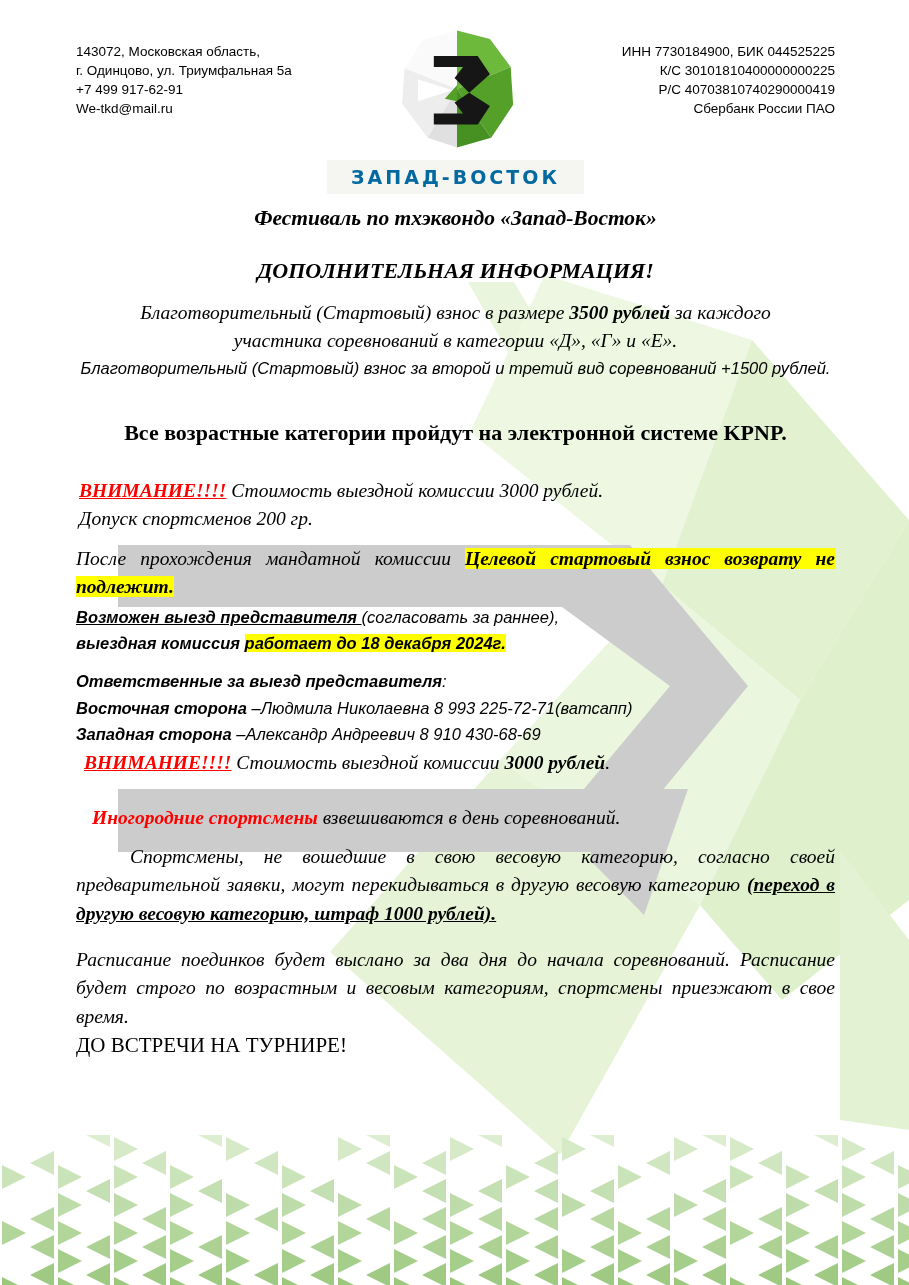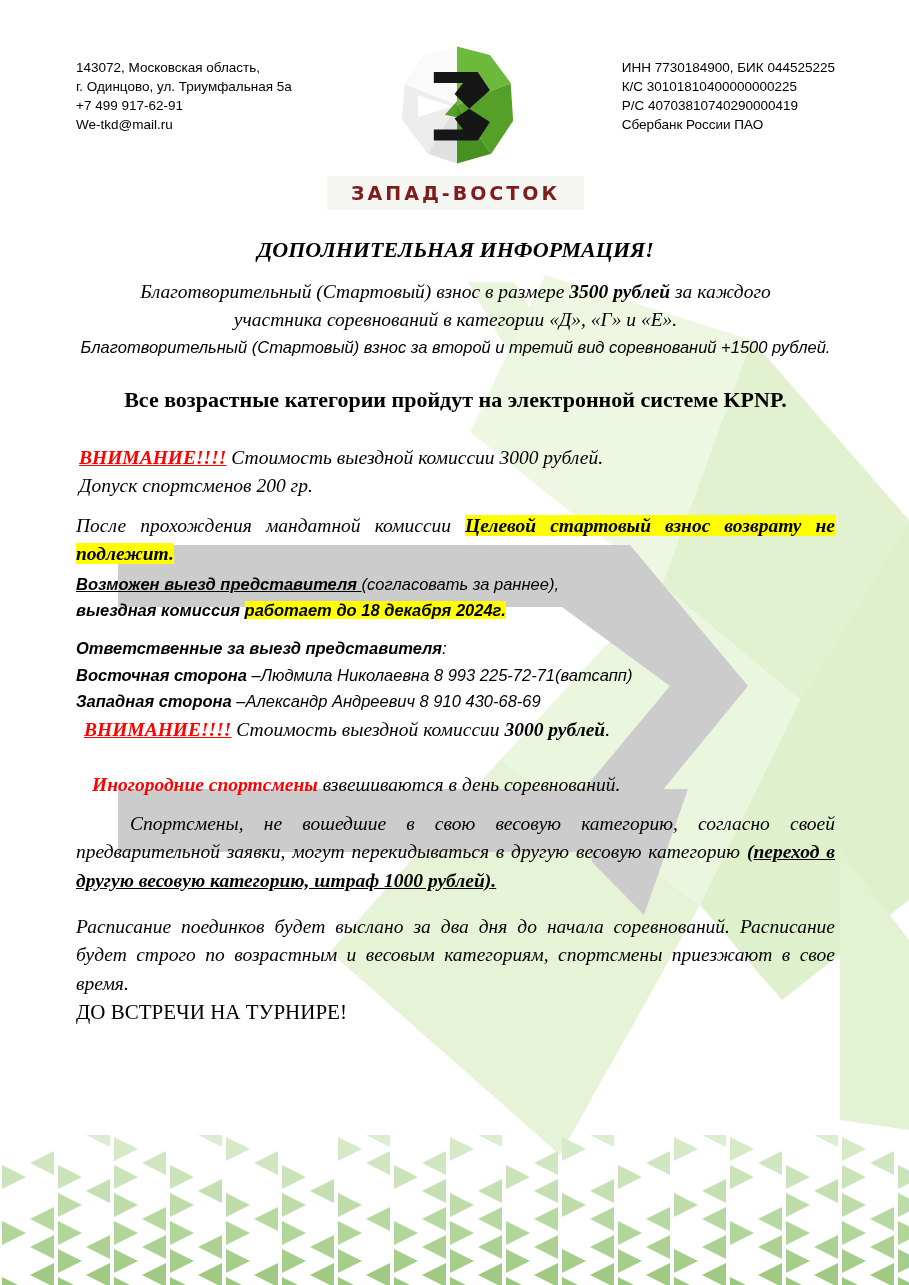--- a/index.html
+++ b/index.html
@@ -5,41 +5,41 @@
   * { margin:0; padding:0; box-sizing:border-box; }
   html,body { background:#888; }
   .page {
     position:relative; width:909px; height:1285px; margin:0 auto;
     background:#ffffff; overflow:hidden;
     font-family:"Liberation Serif", serif; color:#000;
   }
   .watermark, .footer-pattern { position:absolute; left:0; pointer-events:none; }
   .watermark { top:0; width:909px; height:1285px; z-index:0; }
   .footer-pattern { bottom:0; width:909px; height:150px; z-index:1; }
-  .content { position:relative; z-index:2; padding:16px 74px 0 76px; }
+  .content { position:relative; z-index:2; padding:0 74px 0 76px; }
 
   
   .hdr { display:flex; justify-content:space-between; align-items:flex-start; padding-top:34px; }
   .hdr-col { font-family:"Liberation Sans", sans-serif; font-size:13.5px; line-height:1.42; padding-top:8px; }
-  .hdr-col.right { text-align:left; }
+  .hdr-col.right { text-align:right; }
   .logo-wrap { width:122px; height:122px; flex:0 0 auto; margin-top:-6px; }
   .logotype-row { text-align:center; margin-top:10px; }
   .logotype {
     display:inline-block; background:#f5f5f2; padding:6px 24px;
     font-family:"DejaVu Sans", sans-serif; font-weight:bold; font-size:19px;
-    letter-spacing:3px; color:#7f1d1d;
+    letter-spacing:3px; color:#0369a1;
   }
 
   .title { text-align:center; margin-top:12px; font-size:21.5px; font-weight:bold; font-style:italic; }
   .subtitle { text-align:center; margin-top:27px; font-size:22px; font-weight:bold; font-style:italic; }
 
   .fee { text-align:center; margin-top:15px; font-size:19.5px; font-style:italic; line-height:1.42; padding:0 36px; }
   .fee-extra { text-align:center; font-family:"Liberation Sans", sans-serif; font-size:16.5px; font-style:italic; line-height:1.55; margin-top:2px; }
 
-  .kpnp { text-align:center; margin-top:24px; font-size:22px; font-weight:bold; line-height:1.35; }
+  .kpnp { text-align:center; margin-top:36px; font-size:22px; font-weight:bold; line-height:1.35; }
 
   .body-p { font-size:19.5px; font-style:italic; line-height:1.45; }
   .attn1 { margin-top:29px; padding-left:3px; }
   .mandate { margin-top:12px; text-align:justify; }
   .sans-line { font-family:"Liberation Sans", sans-serif; font-size:16.5px; font-style:italic; line-height:1.6; }
   .rep-line { margin-top:2px; }
   .committee-line { font-weight:bold; }
   .resp { margin-top:12px; }
   .resp .b { font-weight:bold; }
   .attn2 { margin-top:1px; padding-left:8px; }
@@ -319,20 +319,21 @@
         <div>К/С 30101810400000000225</div>
         <div>Р/С 40703810740290000419</div>
         <div>Сбербанк России ПАО</div>
       </div>
     </div>
 
     <div class="logotype-row">
       <span class="logotype">ЗАПАД-ВОСТОК</span>
     </div>
 
+    <div class="title">Фестиваль по тхэквондо «Запад-Восток»</div>
 
     <div class="subtitle">ДОПОЛНИТЕЛЬНАЯ ИНФОРМАЦИЯ!</div>
 
     <p class="fee"><span>Благотворительный (Стартовый) взнос в размере </span><span class="b">3500 рублей</span><span> за каждого участника соревнований в категории «Д», «Г» и «Е».</span></p>
     <p class="fee-extra">Благотворительный (Стартовый) взнос за второй и третий вид соревнований +1500 рублей.</p>
 
     <div class="kpnp">Все возрастные категории пройдут на электронной системе KPNP.</div>
 
     <p class="body-p attn1"><span class="red b u">ВНИМАНИЕ!!!!</span><span> Стоимость выездной комиссии 3000 рублей.</span><br><span>Допуск спортсменов 200 гр.</span></p>
 

